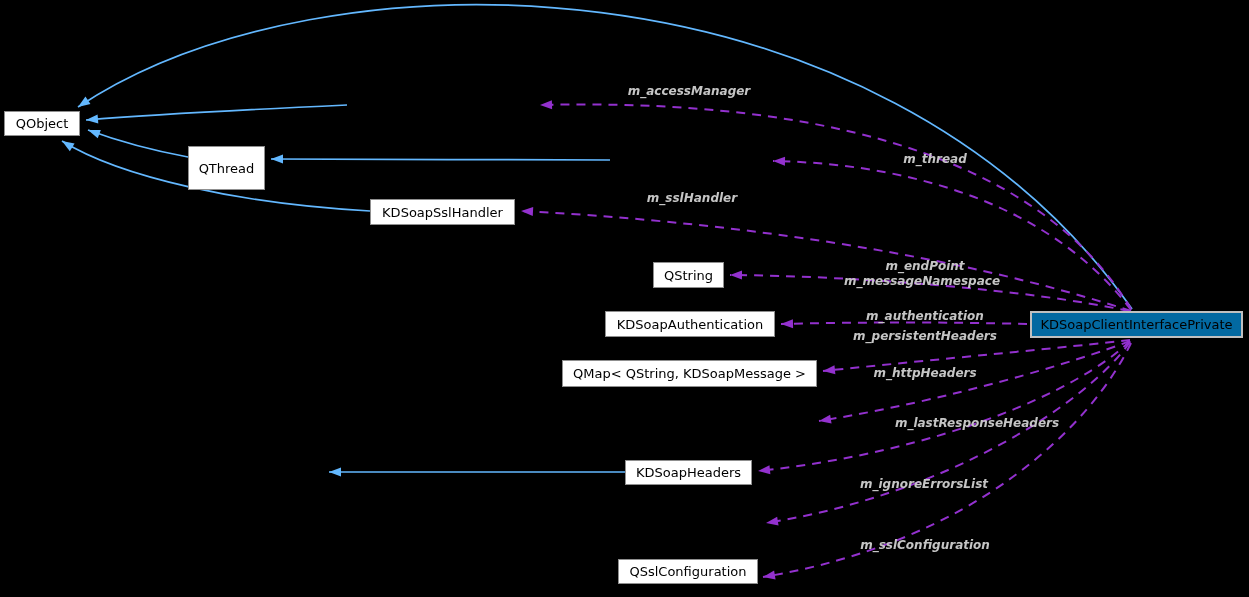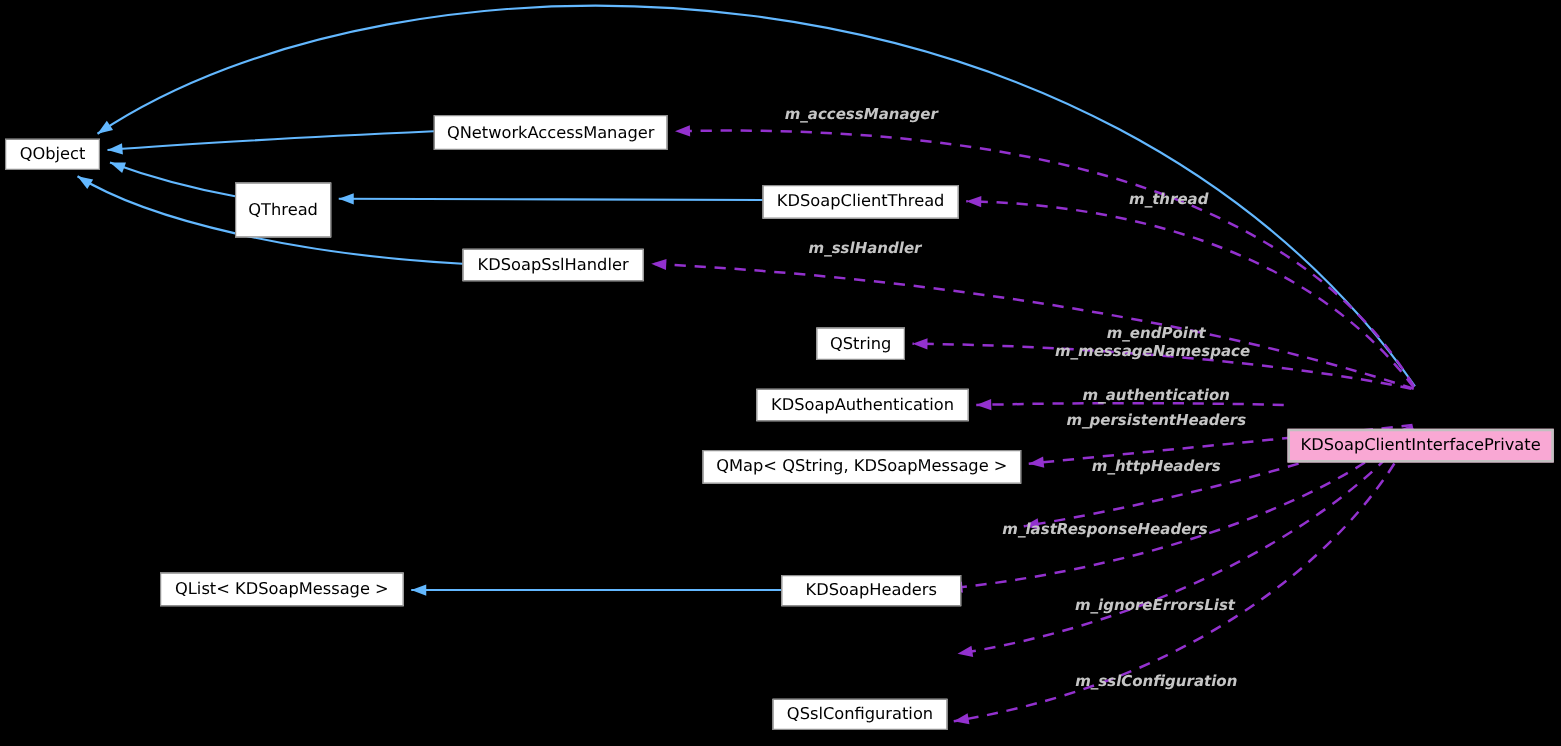--- a/index.html
+++ b/index.html
@@ -16,23 +16,22 @@
     box-sizing:border-box;
     display:flex;align-items:center;justify-content:center;
     background:#ffffff;
     border:1px solid #8f8f8f;
     color:#000;
     font-size:13px;
     white-space:nowrap;
     z-index:2;
   }
   .node.focus{
-    background:#f9a8d4;
+    background:#0369a1;
     border:2px solid #c0c0c0;
-    margin-top:32px;
   }
   .edge-label{
     position:absolute;
     transform:translateX(-50%);
     color:#c5c5c5;
     font-size:12px;
     font-weight:600;
     white-space:nowrap;
     z-index:3;
     font-style:italic;
@@ -70,37 +69,34 @@
       <path d="M 1027 324 C 950 322 860 322 781 324" marker-end="url(#arrow-purple)"></path>
       <path d="M 1130 340 C 1070 347 940 359 823 371" marker-end="url(#arrow-purple)"></path>
       <path d="M 1130 341 C 1075 362 950 400 819 421" marker-end="url(#arrow-purple)"></path>
       <path d="M 1130 341 C 1080 390 940 452 758 471" marker-end="url(#arrow-purple)"></path>
       <path d="M 1130 342 C 1085 405 945 495 766 523" marker-end="url(#arrow-purple)"></path>
       <path d="M 1131 343 C 1092 425 975 542 763 577" marker-end="url(#arrow-purple)"></path>
     </g>
   </svg>
 
   <div class="node" style="left:4px;top:111px;width:76px;height:25px">QObject</div>
-  <div class="node" style="left:347px;top:92px;width:187px;height:28px">QNetworkAccessManager</div>
   <div class="node" style="left:188px;top:146px;width:77px;height:44px">QThread</div>
-  <div class="node" style="left:610px;top:148px;width:157px;height:27px">KDSoapClientThread</div>
   <div class="node" style="left:370px;top:199px;width:145px;height:26px">KDSoapSslHandler</div>
   <div class="node" style="left:653px;top:262px;width:71px;height:26px">QString</div>
   <div class="node" style="left:605px;top:311px;width:170px;height:26px">KDSoapAuthentication</div>
   <div class="node" style="left:562px;top:360px;width:255px;height:27px">QMap&lt; QString, KDSoapMessage &gt;</div>
-  <div class="node" style="left:128px;top:458px;width:195px;height:27px">QList&lt; KDSoapMessage &gt;</div>
-  <div class="node" style="left:625px;top:460px;width:144px;height:25px">KDSoapHeaders</div>
+  <div class="node" style="left:625px;top:460px;width:127px;height:25px">KDSoapHeaders</div>
   <div class="node" style="left:618px;top:559px;width:140px;height:25px">QSslConfiguration</div>
   <div class="node focus" style="left:1030px;top:311px;width:213px;height:27px">KDSoapClientInterfacePrivate</div>
 
   <div class="edge-label" style="left:689px;top:84px">m_accessManager</div>
   <div class="edge-label" style="left:935px;top:152px">m_thread</div>
   <div class="edge-label" style="left:692px;top:191px">m_sslHandler</div>
   <div class="edge-label" style="left:925px;top:259px">m_endPoint</div>
   <div class="edge-label" style="left:922px;top:274px">m_messageNamespace</div>
   <div class="edge-label" style="left:925px;top:309px">m_authentication</div>
   <div class="edge-label" style="left:925px;top:329px">m_persistentHeaders</div>
   <div class="edge-label" style="left:925px;top:366px">m_httpHeaders</div>
-  <div class="edge-label" style="left:884px;top:416px">m_lastResponseHeaders</div>
+  <div class="edge-label" style="left:977px;top:416px">m_lastResponseHeaders</div>
   <div class="edge-label" style="left:924px;top:477px">m_ignoreErrorsList</div>
   <div class="edge-label" style="left:925px;top:538px">m_sslConfiguration</div>
 
 </div>
 
 </body></html>

